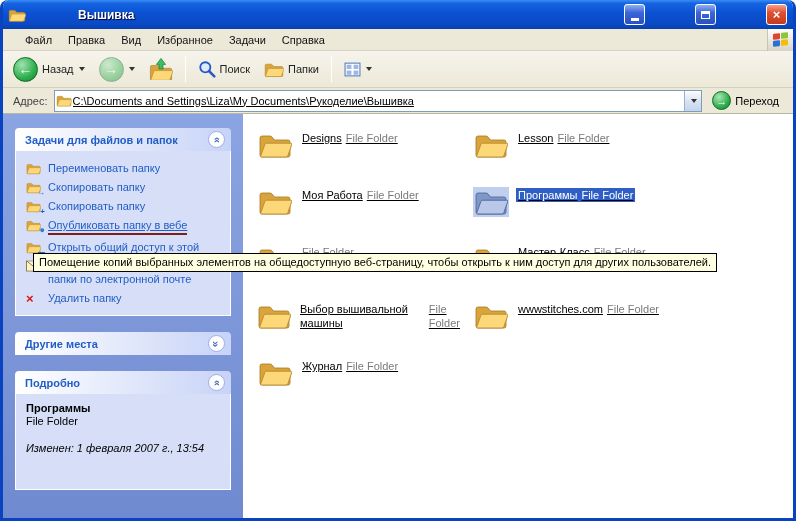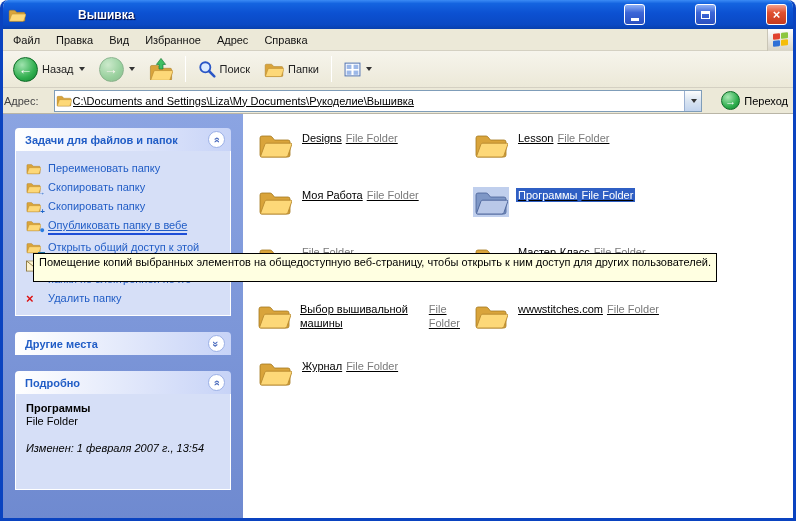--- a/index.html
+++ b/index.html
@@ -20,21 +20,21 @@
   .winbtn { width:21px; height:21px; margin-left:2px; border:1px solid #fff; border-radius:3px;
     display:flex; align-items:center; justify-content:center; cursor:pointer;
     background:linear-gradient(180deg,#8fb0f5,#3b66d8 40%,#2a50c0); }
   .winbtn.close { background:linear-gradient(180deg,#f3a08c,#e05030 40%,#c63a1e);
     color:#fff; font-weight:bold; font-size:13px; line-height:1; }
   .glyph-min { width:8px; height:3px; background:#fff; align-self:flex-end; margin:0 auto 3px; }
   .glyph-max { width:9px; height:8px; border:1px solid #fff; border-top:3px solid #fff; }
 
   
   .menubar { height:22px; display:flex; align-items:center; background:#ece9d8;
-    border-bottom:1px solid #d4d0c2; padding-left:2px; }
+    border-bottom:1px solid #d4d0c2; padding-left:14px; }
   .menu-item { padding:3px 8px; color:#111; cursor:default; }
   .menubar .spacer { flex:1; }
   .winlogo { width:26px; height:22px; display:flex; align-items:center; justify-content:center;
     background:linear-gradient(180deg,#fdfdfd,#d8d4c6); border-left:1px solid #c9c5b6; }
   .flag { display:grid; grid-template-columns:7px 7px; grid-template-rows:6px 6px; gap:1px; transform:skewY(-6deg); }
   .flag i { display:block; border-radius:1px; }
 
   
   .toolbar { height:37px; display:flex; align-items:center; gap:2px; padding:0 4px;
     background:linear-gradient(180deg,#f6f4ec,#ece9d8); border-bottom:1px solid #d4d0c2; }
@@ -43,21 +43,21 @@
   .circle { width:25px; height:25px; border-radius:50%; display:flex; align-items:center; justify-content:center;
     background:radial-gradient(circle at 35% 30%,#9fe3ae,#2fae4e 60%,#128130 100%);
     border:1px solid #0e6b27; color:#fff; font-weight:bold; font-size:14px; line-height:1; }
   .disabled { opacity:.45; }
   .drop { width:0; height:0; border-left:3px solid transparent; border-right:3px solid transparent;
     border-top:4px solid #333; margin-left:1px; }
   .tsep { width:1px; height:26px; background:#c9c5b6; border-right:1px solid #fff; margin:0 4px; }
   .tico { display:flex; align-items:center; }
 
   
-  .addressbar { height:26px; display:flex; align-items:center; gap:15px; padding:0 1px;
+  .addressbar { height:26px; display:flex; align-items:center; gap:6px; padding:0 10px;
     background:#ece9d8; border-bottom:1px solid #b9b5a6; }
   .addr-label { color:#444; }
   .combo { flex:1; display:flex; align-items:center; height:22px; background:#fff;
     border:1px solid #7f9db9; }
   .combo .cico { width:18px; display:flex; justify-content:center; }
   .combo input { flex:1; border:none; outline:none; font:11px "Liberation Sans",sans-serif; height:18px;text-decoration:underline; }
   .combo .cbtn { width:17px; height:20px; display:flex; align-items:center; justify-content:center;
     background:linear-gradient(180deg,#fdfdfd,#d9e4f1 50%,#c2d4ee); border-left:1px solid #9ab0d1; cursor:pointer; }
   .go { display:flex; align-items:center; gap:4px; padding:0 4px; cursor:pointer; }
   .go .gcircle { width:19px; height:19px; border-radius:50%; display:flex; align-items:center; justify-content:center;
@@ -76,21 +76,21 @@
   .phead .ptitle { color:#215dc6; font-weight:bold; }
   .chevbtn { width:17px; height:17px; border-radius:50%; background:#fff; border:1px solid #9aafe5;
     display:flex; align-items:center; justify-content:center; color:#4f6fbf; font-weight:bold; }
   .chev { display:inline-block; font-size:11px; }
   .chev.up { transform:rotate(-90deg); }
   .chev.down { transform:rotate(90deg); }
   .pbody { background:#d6dff7; border:1px solid #fff; border-top:none; padding:8px 6px 4px 10px; }
 
   .task { display:flex; align-items:flex-start; gap:6px; margin:3px 0 6px; cursor:pointer; text-decoration:none; }
   .task .tlabel { color:#215dc6; line-height:13px; }
-  .task.annotated .tlabel { text-decoration:underline; border-bottom:2px solid #1d4ed8; padding-bottom:1px; }
+  .task.annotated .tlabel { text-decoration:underline; border-bottom:2px solid #7f1d1d; padding-bottom:1px; }
   .ticon { position:relative; width:16px; flex-shrink:0; display:flex; }
   .badge { position:absolute; right:-3px; bottom:-3px; font-size:8px; font-weight:bold; color:#1c64c8; }
   .badge.globe { color:#2a7de1; font-size:9px; }
   .badge.block { width:7px; height:5px; background:#35a6e8; border:1px solid #1b6ea0; }
   .delx { color:#d11; font-weight:bold; font-size:13px; line-height:13px; }
 
   .details-name { font-weight:bold; color:#000; }
   .details-type { color:#000; margin-top:1px; }
   .details-mod { color:#000; margin-top:14px; line-height:14px;font-style:italic; }
   .panel.details .pbody { min-height:96px; }
@@ -100,21 +100,21 @@
   .folder-item { display:flex; align-items:flex-start; gap:7px; cursor:pointer; }
   .icon-wrap { width:36px; height:30px; display:flex; align-items:center; justify-content:center; }
   .folder-item .txt { display:flex; flex-direction:row; margin-top:1px;text-decoration:underline; }
   .fname { color:#000; padding:0 2px; line-height:14px; width:fit-content; }
   .ftype { color:#7a7a7a; padding:0 2px; line-height:14px; width:fit-content; }
   .folder-item.selected .fname, .folder-item.selected .ftype { background:#2f5fc4; color:#fff; }
   .folder-item.selected .icon-wrap { background:rgba(47,95,196,.30); }
 
   
   .tooltip { position:absolute; left:30px; top:253px; background:#ffffe1; border:1px solid #000;
-    padding:2px 5px 13px; white-space:nowrap; color:#000; z-index:10; }
+    padding:2px 5px 3px; white-space:nowrap; color:#000; z-index:10; }
 
   .hidden-defs { position:absolute; width:0; height:0; }
 </style>
 </head>
 <body>
 
 <svg class="hidden-defs" aria-hidden="true">
   <defs>
     <symbol id="sym-folder" viewBox="0 0 34 28">
       <path d="M2 7 Q2 5 4 5 L12 5 Q13.2 5 14 6 L16.5 9 L30 9 Q32 9 32 11 L32 24 Q32 26 30 26 L4 26 Q2 26 2 24 Z" fill="#d9a43b" stroke="#a5791f" stroke-width="0.8"></path>
@@ -158,21 +158,21 @@
     <span class="winbtn close">
         <span>×</span>
       </span>
   </div>
 
   <div class="menubar">
     <span class="menu-item">Файл</span>
     <span class="menu-item">Правка</span>
     <span class="menu-item">Вид</span>
     <span class="menu-item">Избранное</span>
-    <span class="menu-item">Адрес</span>
+    <span class="menu-item">Задачи</span>
     <span class="menu-item">Справка</span>
     <span class="spacer"></span>
     <span class="winlogo">
       <span class="flag">
         <i style="background:#e1422f"></i>
           <i style="background:#8cc63f"></i>
           <i style="background:#2e6fd6"></i>
           <i style="background:#f5bd09"></i>
       </span>
     </span>

